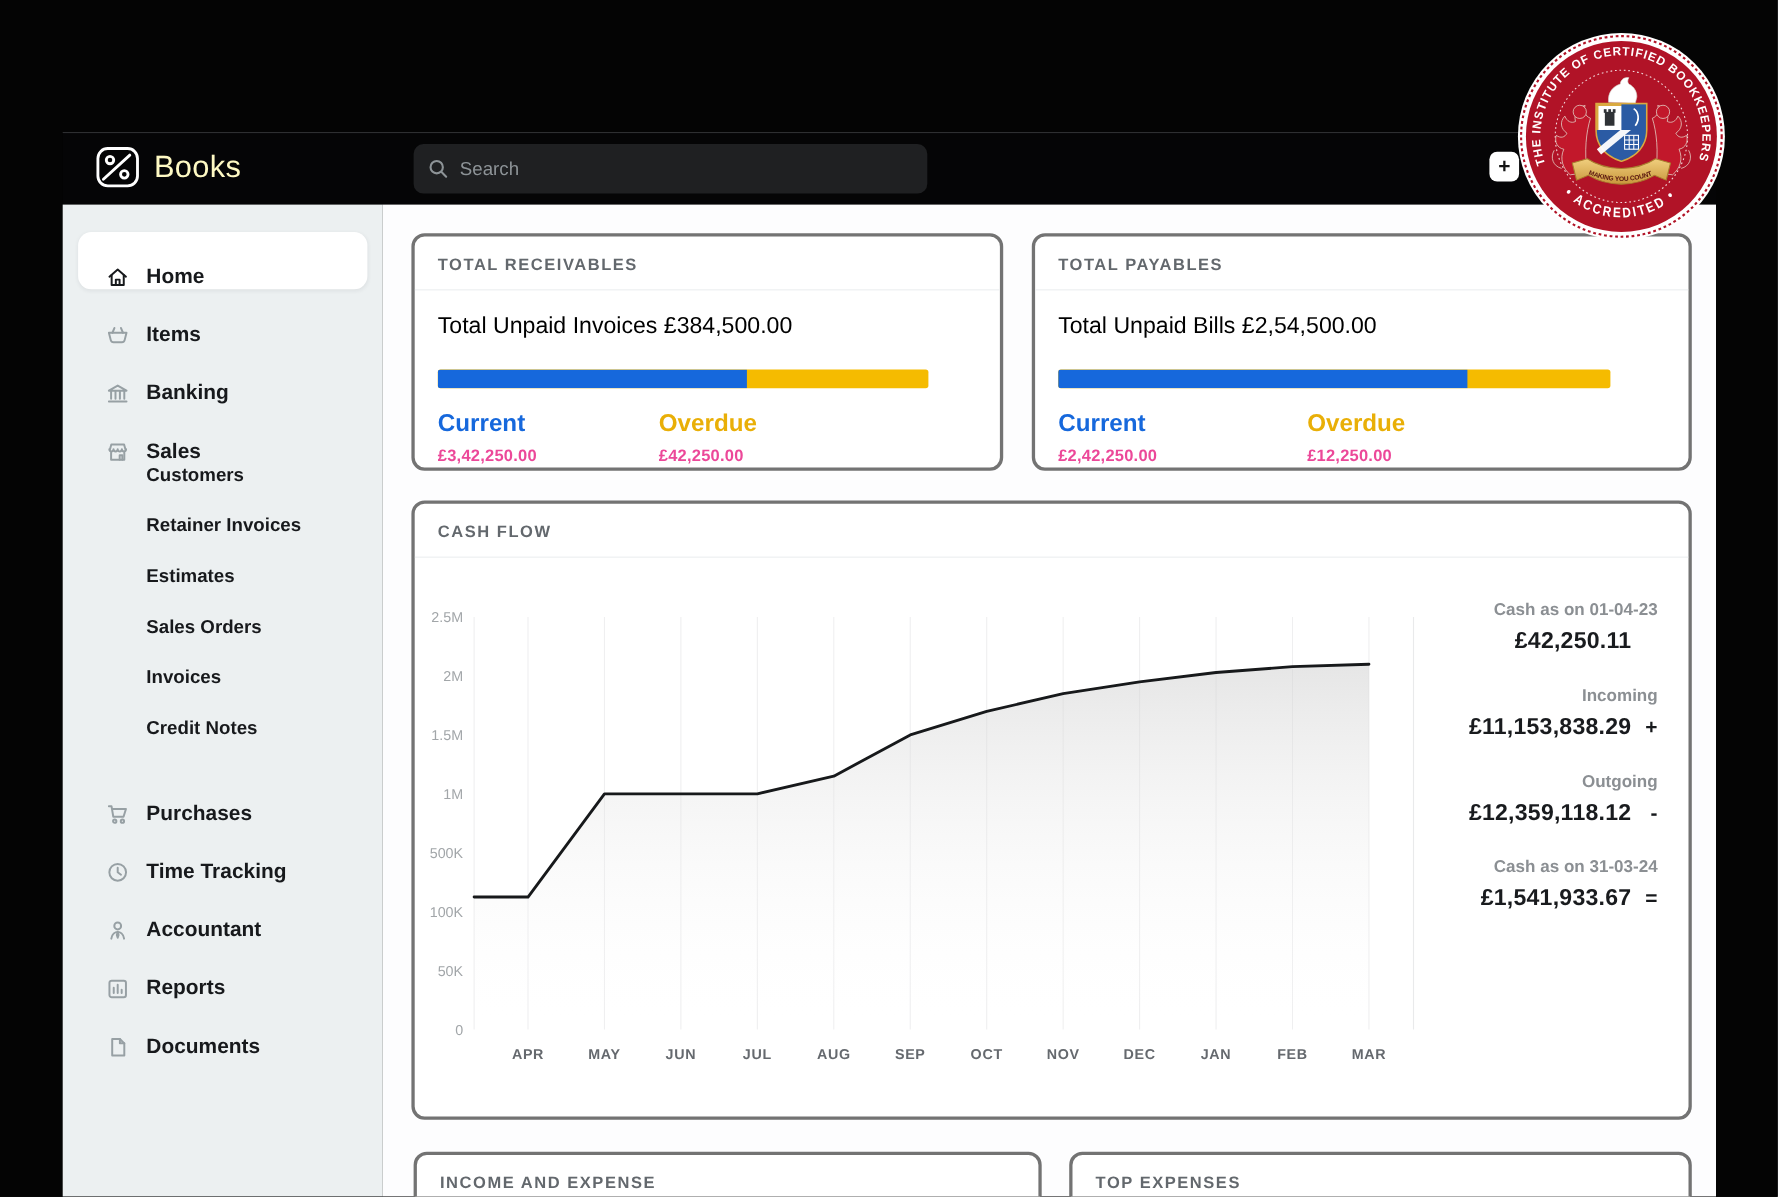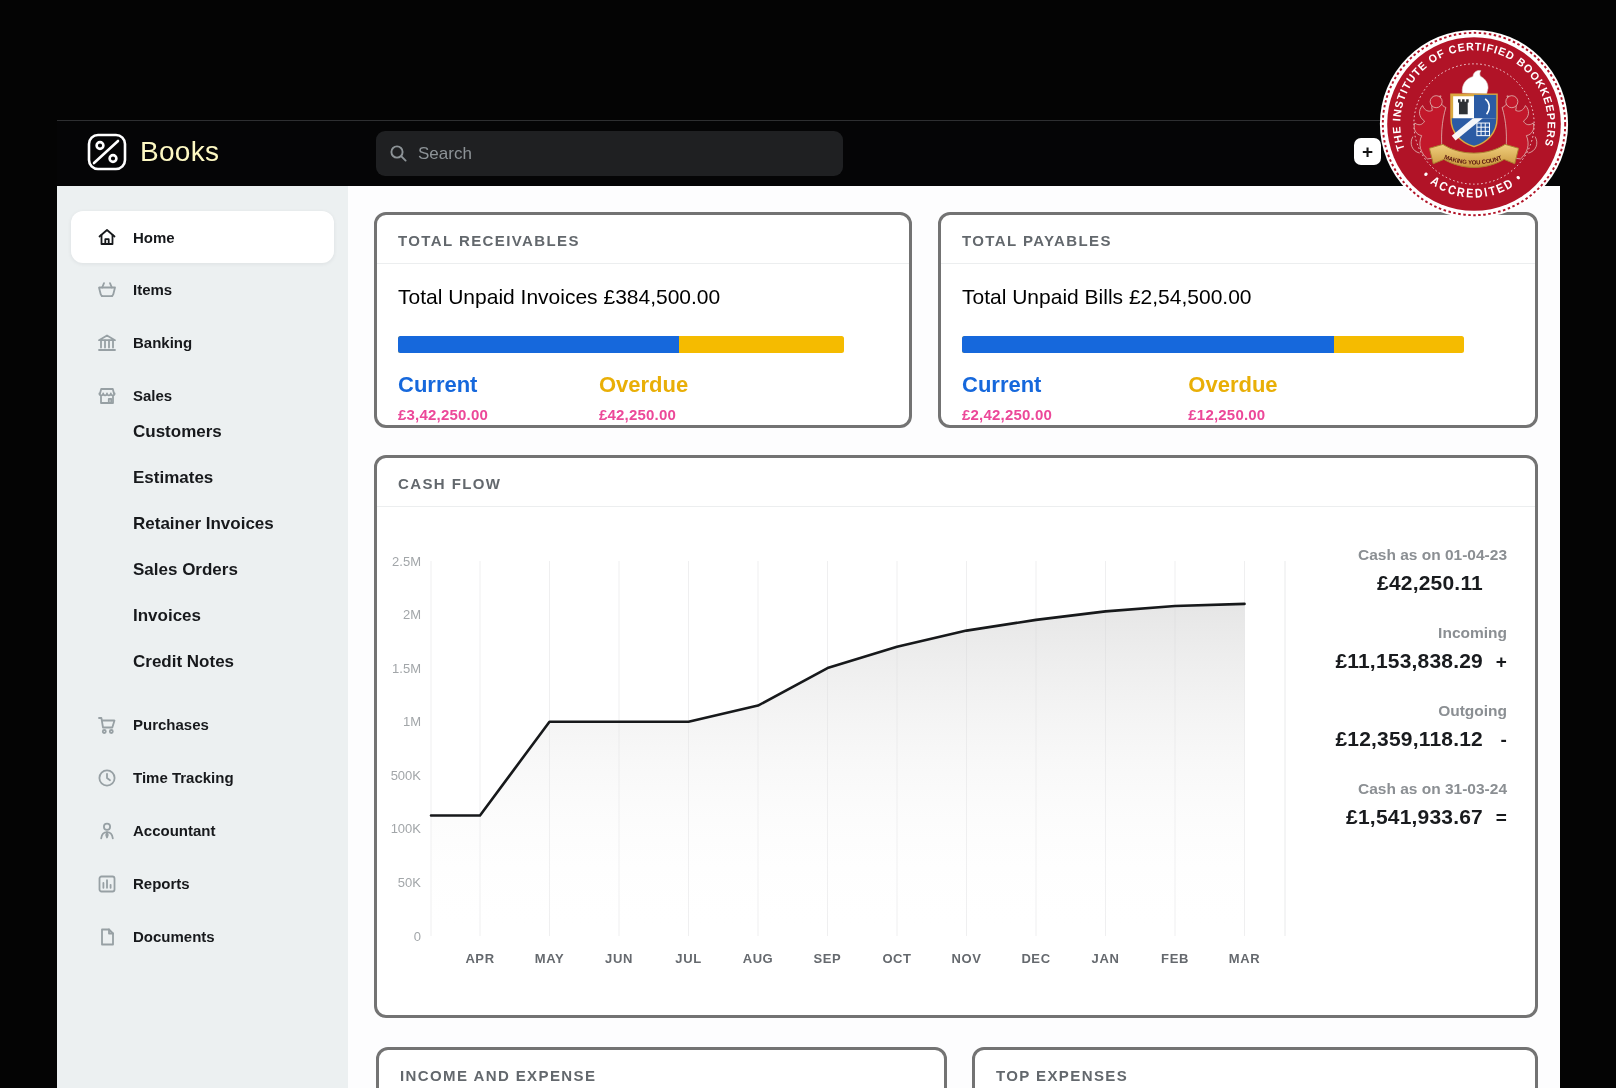--- a/index.html
+++ b/index.html
@@ -14,21 +14,21 @@
   .search{width:100%;height:100%;background:#1f2022;border:none;border-radius:9px;color:#c9cdcf;
           font-size:17px;padding:0 14px 0 42px;outline:none;box-sizing:border-box;font-family:"Liberation Sans",sans-serif;}
   .search::placeholder{color:#8d9397;}
   .search-icon{position:absolute;left:13px;top:13px;width:19px;height:19px;pointer-events:none;}
   .add-btn{position:absolute;left:1297px;top:17px;width:27px;height:27px;border-radius:7px;background:#fff;
            color:#141414;font-size:19px;font-weight:700;display:flex;align-items:center;justify-content:center;
            border:none;cursor:pointer;line-height:1;padding:0;font-family:"Liberation Sans",sans-serif;}
   
   .shell{position:absolute;left:0;top:66px;width:100%;height:902px;display:flex;}
   .sidebar{width:291px;flex:none;background:#ecf0f1;padding-top:25px;box-sizing:border-box;}
-  .nav-item{display:flex;align-items:center;height:53px;padding-left:39px;gap:15px;font-size:15px;
+  .nav-item{display:flex;align-items:flex-end;height:53px;padding-left:39px;gap:15px;font-size:19px;
             font-weight:700;color:#17191c;cursor:pointer;}
   .nav-item.active{height:52px;margin:0 14px;padding-left:25px;background:#fff;border-radius:12px;
                    box-shadow:0 1px 4px rgba(25,35,45,.07);}
   .nicon{width:22px;height:22px;flex:none;color:#97a0a4;display:block;}
   .nav-item.active .nicon{color:#17191c;}
   .nav-sub{display:flex;align-items:flex-start;height:46px;padding-left:76px;font-size:17px;font-weight:700;color:#17191c;cursor:pointer;}
   .main{flex:1;position:relative;background:#fdfdfe;overflow:hidden;}
   
   .card{position:absolute;background:#fff;border:3px solid #737373;border-radius:12px;box-sizing:border-box;overflow:hidden;}
   .card-head{padding:17px 21px 14px;border-bottom:1px solid #eceeef;font-size:15px;font-weight:700;
@@ -123,24 +123,24 @@
               <path d="M5 11.5 V18 H17 V11.5"></path>
                 <path d="M12.8 18 V13.8 H15.2 V18"></path>
             </svg>
           </span>
           <span>Sales</span>
         </div>
         <div class="nav-sub">
           <span>Customers</span>
         </div>
         <div class="nav-sub">
+          <span>Retainer Invoices</span>
+        </div>
+        <div class="nav-sub">
           <span>Estimates</span>
-        </div>
-        <div class="nav-sub">
-          <span>Retainer Invoices</span>
         </div>
         <div class="nav-sub">
           <span>Sales Orders</span>
         </div>
         <div class="nav-sub">
           <span>Invoices</span>
         </div>
         <div class="nav-sub">
           <span>Credit Notes</span>
         </div>

